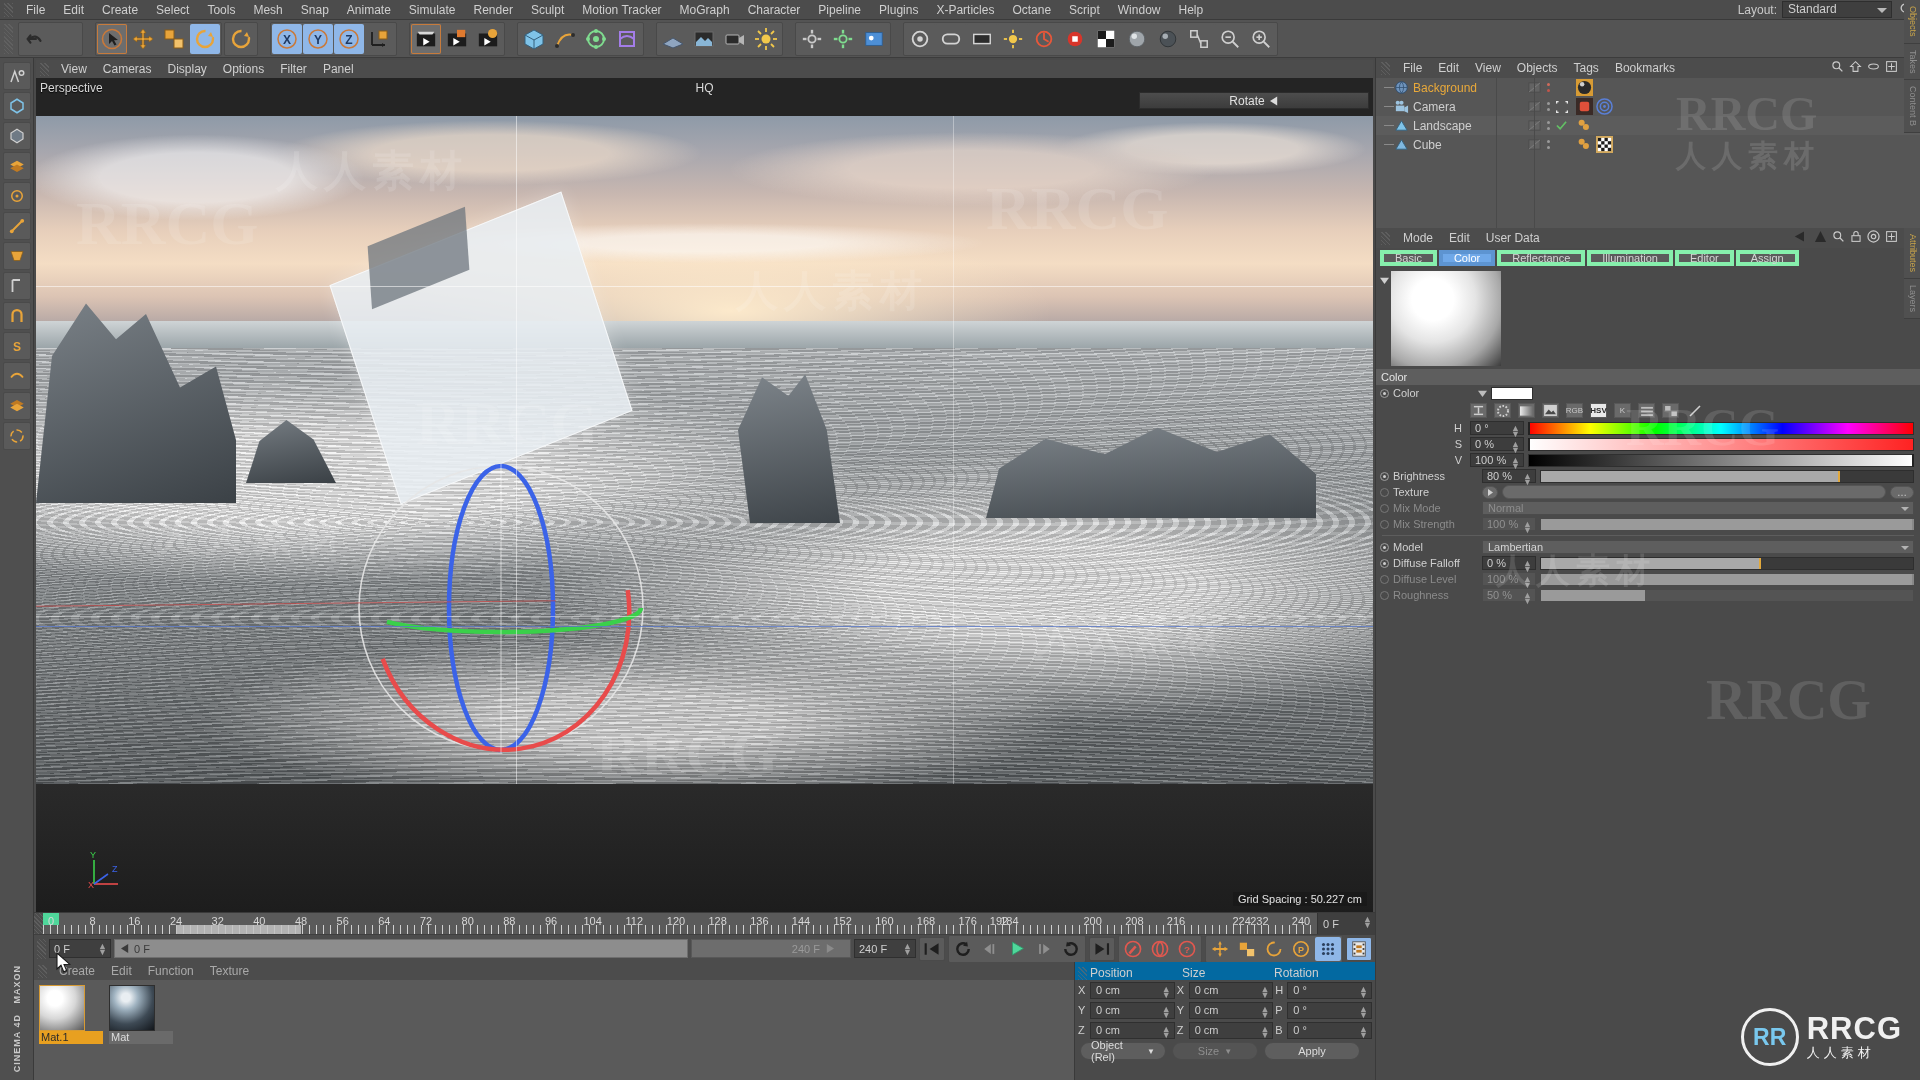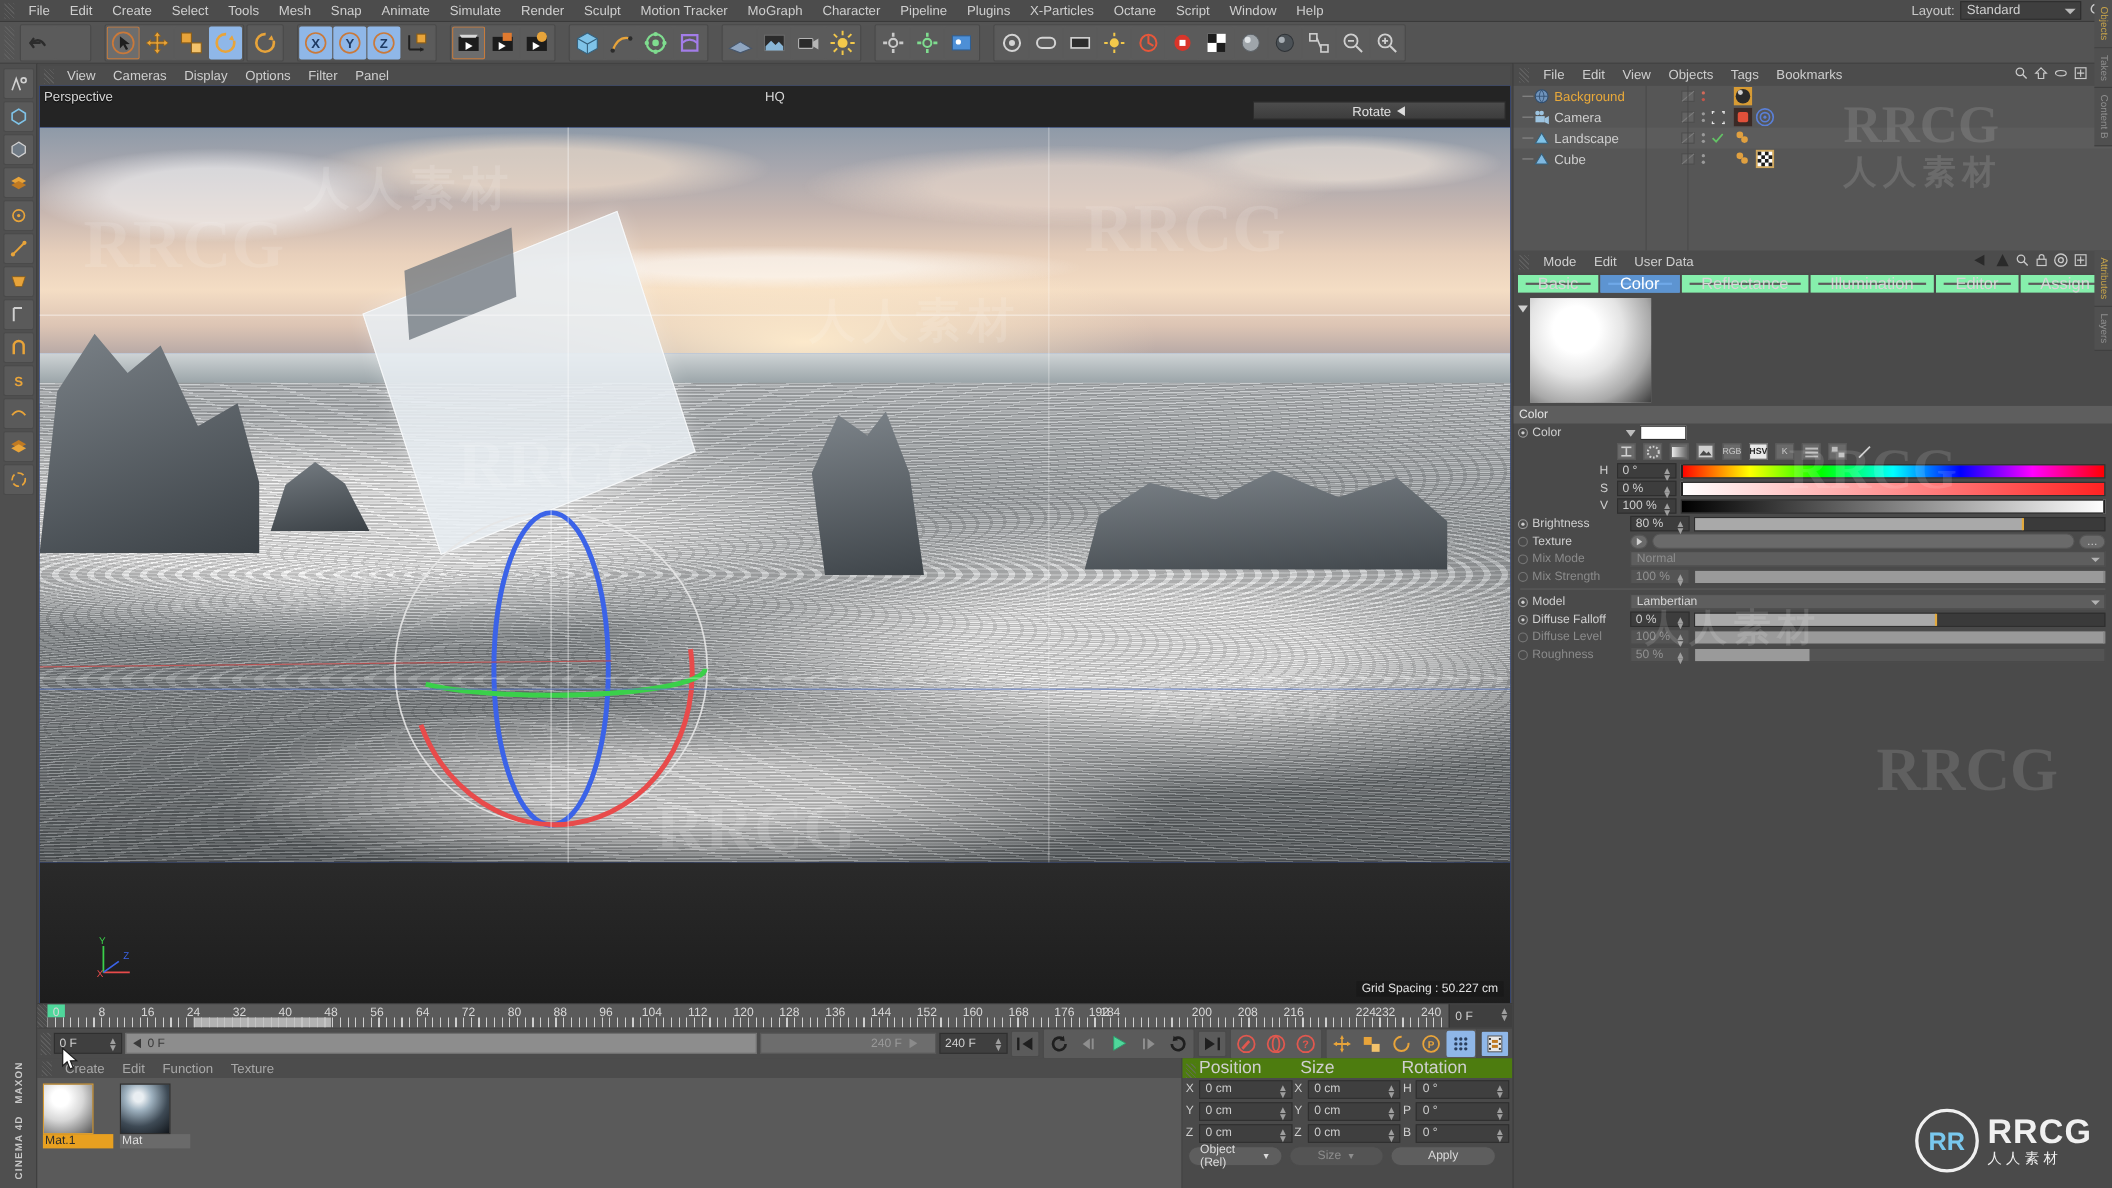--- a/index.html
+++ b/index.html
@@ -128,21 +128,21 @@
   .mm-menu .g{width:9px;height:13px;margin:0 4px;
     background:repeating-linear-gradient(45deg,#6a6a6a 0 1px,transparent 1px 3px);opacity:.6;}
   .mm-menu .mi{padding:0 8px;font-size:12px;color:#a9a9a9;line-height:18px;}
   .mm-body{flex:1;background:#5a5a5a;padding:5px;display:flex;gap:6px;align-items:flex-start;}
   .matcell{width:64px;}
   .matsphere{width:46px;height:46px;border:1px solid #2e2e2e;position:relative;overflow:hidden;}
   .matcell.sel .matsphere{border:1px solid #d79b34;}
   .matname{height:13px;font-size:11px;text-align:left;padding-left:2px;color:#ddd;background:#6a6a6a;}
   .matcell.sel .matname{background:#e8a020;color:#2b2b2b;}
   .coord { width:300px; display:flex; flex-direction:column; background:#4a4a4a;}
-  .co-head{height:18px;background:#4d7c0f;display:flex;align-items:flex-end;font-size:16px;color:#cfcfcf;}
+  .co-head{height:18px;background:#0369a1;display:flex;align-items:flex-end;font-size:12px;color:#cfcfcf;}
   .co-head .g{width:9px;height:13px;margin:0 3px;
     background:repeating-linear-gradient(45deg,#6a6a6a 0 1px,transparent 1px 3px);opacity:.6;}
   .co-row{display:flex;align-items:center;height:20px;gap:2px;padding:0 3px;}
   .co-ax{width:10px;font-size:11px;color:#cfcfcf;}
   .co-f{flex:1;height:17px;background:#3f3f3f;border:1px solid #2f2f2f;color:#cdcdcd;
     font-size:11px;display:flex;align-items:center;padding-left:5px;position:relative;}
   .co-foot{display:flex;gap:6px;padding:2px 5px;align-items:center;}
   .co-btn{height:18px;background:#5e5e5e;border:1px solid #4b4b4b;border-radius:9px;color:#dcdcdc;
     font-size:11px;display:flex;align-items:center;justify-content:center;padding:0 10px;}
   .co-btn.dis{color:#8e8e8e;background:#545454;}
@@ -168,21 +168,21 @@
   .vtabs{position:absolute;right:0;top:0;bottom:0;width:16px;display:flex;flex-direction:column;}
   .vtab{writing-mode:vertical-rl;font-size:9px;color:#c8a44a;padding:6px 2px;
     background:#505050;border-bottom:1px solid #3f3f3f;white-space:nowrap;}
   .vtab.dim{color:#8f8f8f;}
 
   .attrs { flex:1; display:flex; flex-direction:column; min-height:0; position:relative;}
   .at-title{height:20px;display:flex;align-items:center;gap:6px;padding-left:5px;background:#4a4a4a;}
   .at-title .sph{width:16px;height:16px;border-radius:50%;
      background:radial-gradient(circle at 33% 30%, #fff, #9a9a9a 55%, #4a4a4a);}
   .tabs{display:flex;gap:2px;padding:2px 4px;}
-  .tab{height:16px;background:#5b5b5b;border:7px solid #86efac;color:#d5d5d5;font-size:15px;
+  .tab{height:16px;background:#5b5b5b;border:4px solid #86efac;color:#d5d5d5;font-size:11px;
     display:flex;align-items:center;justify-content:center;padding:0 11px;}
   .tab.on{background:#6fa8e8;color:#fff;border-color:#5d94d1;}
   .preview{width:110px;height:95px;margin:3px 0 0 14px;overflow:hidden;position:relative;
     background:linear-gradient(135deg,#d4d4d4,#9c9c9c);}
   .sec-head{height:16px;background:#5e5e5e;display:flex;align-items:center;padding-left:5px;
     font-size:11px;color:#e4e4e4;margin-top:3px;}
   .prow{height:16px;display:flex;align-items:center;gap:4px;padding:0 6px 0 4px;}
   .pradio{width:9px;height:9px;border-radius:50%;border:1px solid #9d9d9d;flex:0 0 9px;position:relative;}
   .pradio.on:after{content:"";position:absolute;inset:2px;border-radius:50%;background:#cfcfcf;}
   .pradio.off{border-color:#777;}

